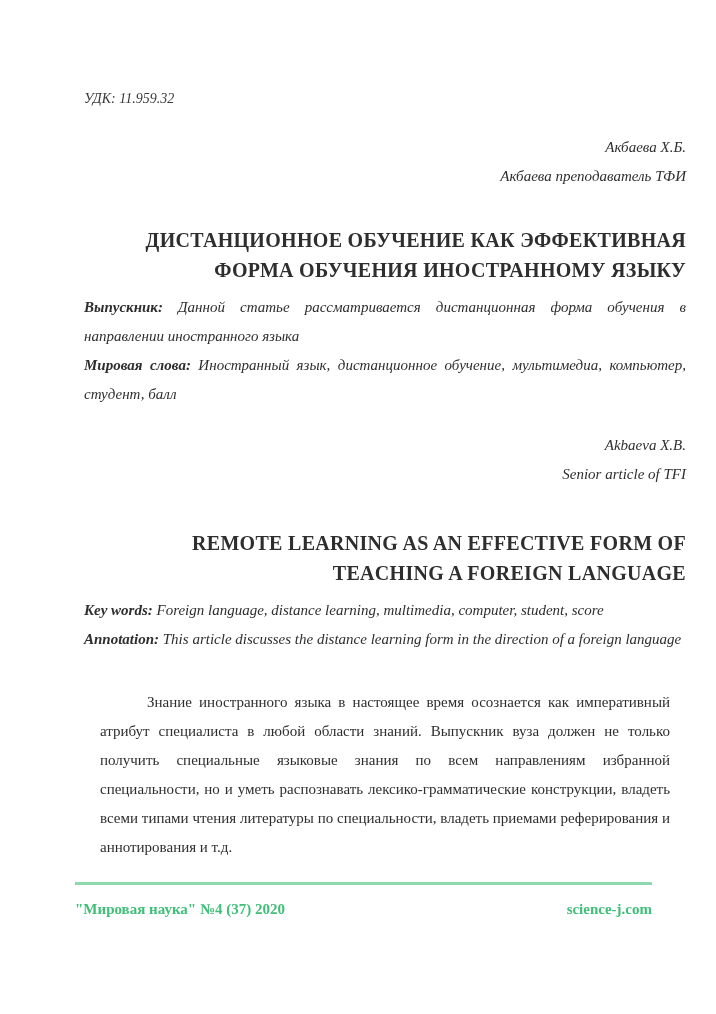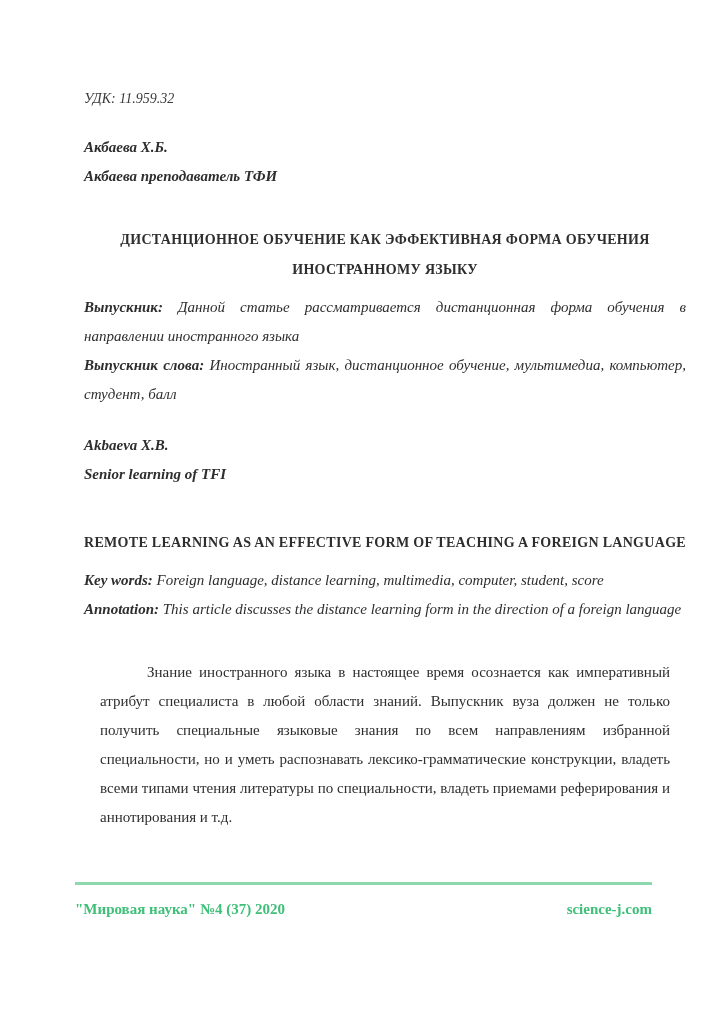--- a/index.html
+++ b/index.html
@@ -9,24 +9,24 @@
     box-sizing:border-box;
     padding:84px 30px 0 84px;
     background:#ffffff;
     font-family:"Liberation Serif", serif;
     color:#2e2e2e;
     font-size:15px;
     line-height:29px;
     overflow:hidden;
   }
   .udc{font-style:italic;font-size:14px;margin-bottom:20px;color:#3a3a3a;}
-  .author-block{font-weight:bold;font-style:italic;margin-bottom:34px;}
+  .author-block{text-align:right;font-weight:normal;font-style:italic;margin-bottom:34px;}
   .title{
-    text-align:center;font-weight:bold;line-height:30px;
-    margin:0 0 8px 0;font-size:14px;letter-spacing:.3px;
+    text-align:right;font-weight:bold;line-height:30px;
+    margin:0 0 8px 0;font-size:20px;letter-spacing:.3px;
   }
   .title.en{margin-top:39px;}
   .annot{margin:0;text-align:justify;font-style:italic;}
   .annot .label{font-weight:bold;}
   .body-block{margin-top:34px;}
   .body-block p{margin:16px;text-align:justify;text-indent:47px;}
   .footer{
     position:absolute;left:75px;right:64px;bottom:10px;
     border-top:3px solid #8ed8ae;
     padding-top:10px;
@@ -44,25 +44,25 @@
 
   <div class="author-block">
     <div>Акбаева Х.Б.</div>
     <div>Акбаева преподаватель ТФИ</div>
   </div>
 
   <div class="title">ДИСТАНЦИОННОЕ ОБУЧЕНИЕ КАК ЭФФЕКТИВНАЯ ФОРМА ОБУЧЕНИЯ ИНОСТРАННОМУ ЯЗЫКУ</div>
 
   <p class="annot"><span class="label">Выпускник:</span><span> Данной статье рассматривается дистанционная форма обучения в направлении иностранного языка</span></p>
 
-  <p class="annot"><span class="label">Выпускник слова:</span><span> Иностранный язык, дистанционное обучение, мультимедиа, компьютер, студент, балл</span></p>
+  <p class="annot"><span class="label">Мировая слова:</span><span> Иностранный язык, дистанционное обучение, мультимедиа, компьютер, студент, балл</span></p>
 
   <div class="author-block" style="margin-top:22px;margin-bottom:0;">
     <div>Akbaeva X.B.</div>
-    <div>Senior learning of TFI</div>
+    <div>Senior article of TFI</div>
   </div>
 
   <div class="title en">REMOTE LEARNING AS AN EFFECTIVE FORM OF TEACHING A FOREIGN LANGUAGE</div>
 
   <p class="annot"><span class="label">Key words:</span><span> Foreign language, distance learning, multimedia, computer, student, score</span></p>
 
   <p class="annot"><span class="label">Annotation:</span><span> This article discusses the distance learning form in the direction of a foreign language</span></p>
 
   <div class="body-block">
     <p>Знание иностранного языка в настоящее время осознается как императивный атрибут специалиста в любой области знаний. Выпускник вуза должен не только получить специальные языковые знания по всем направлениям избранной специальности, но и уметь распознавать лексико-грамматические конструкции, владеть всеми типами чтения литературы по специальности, владеть приемами реферирования и аннотирования и т.д.</p>

